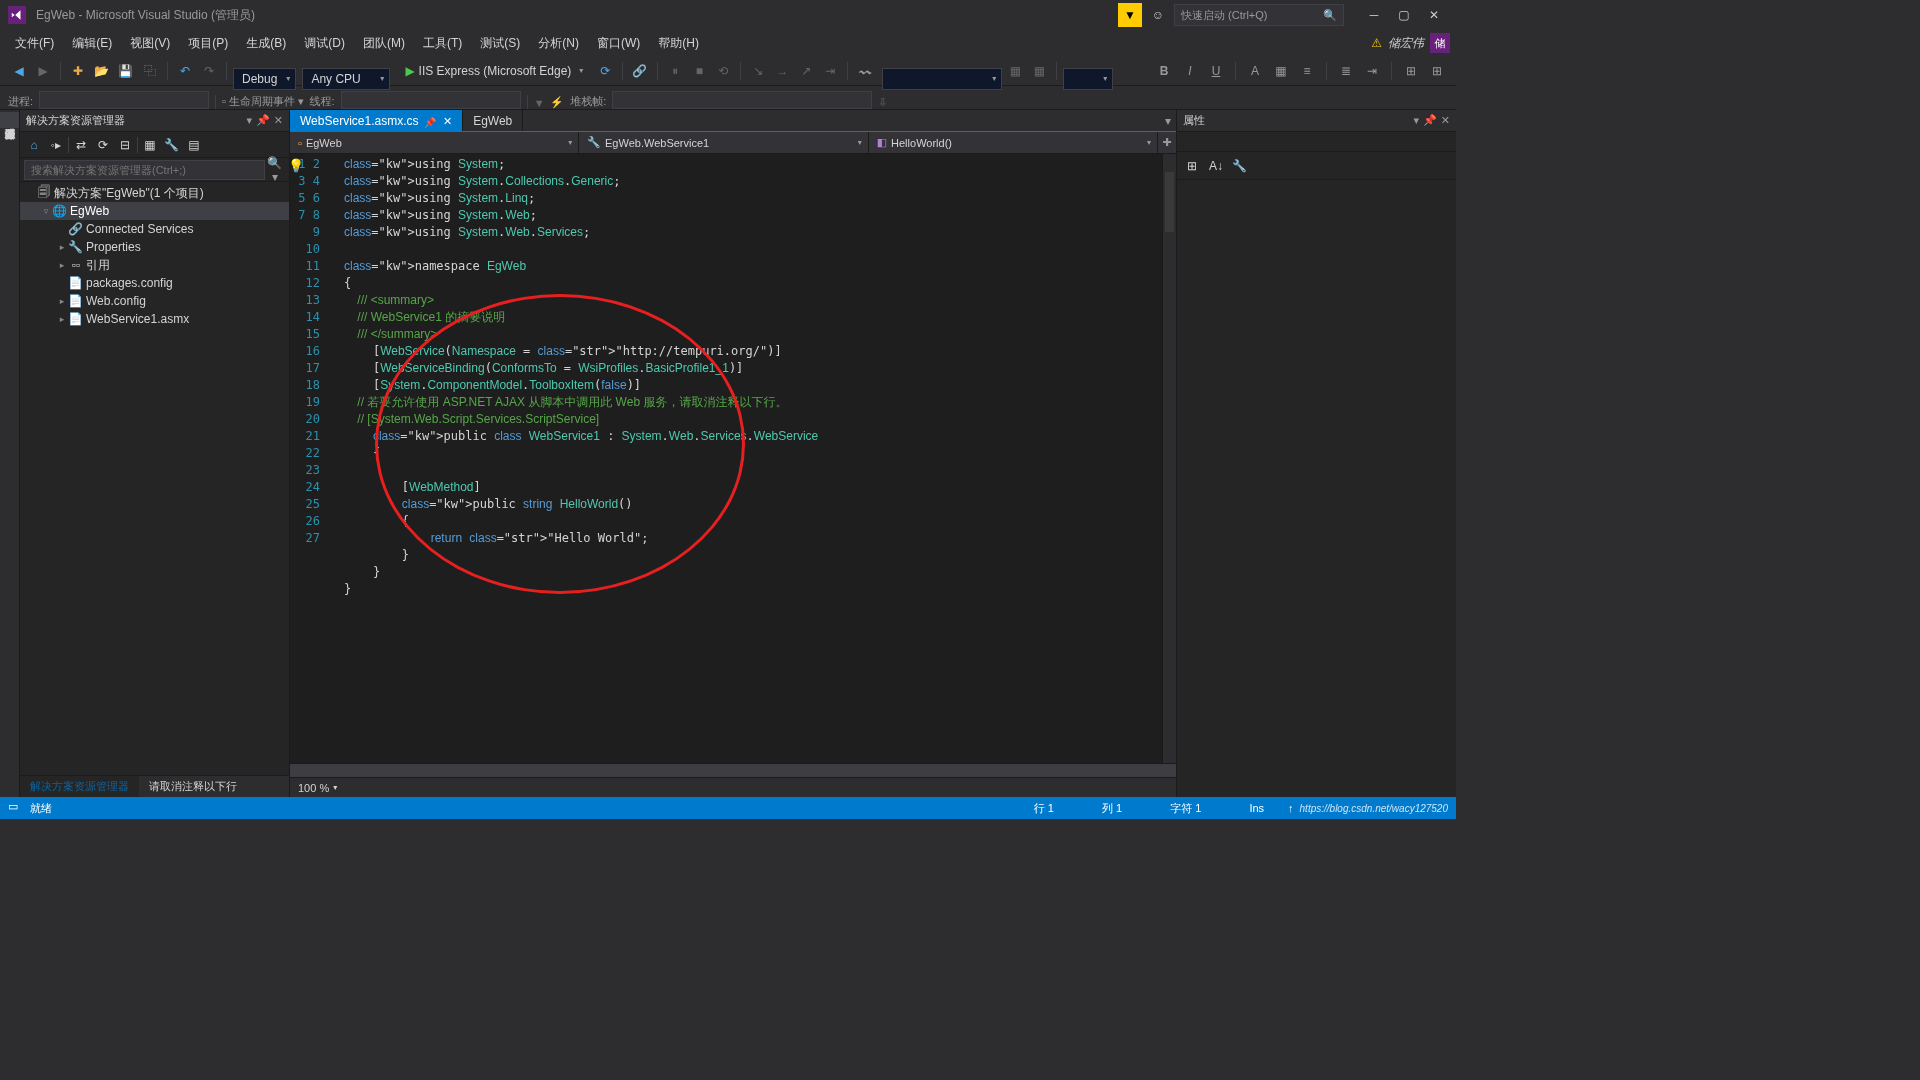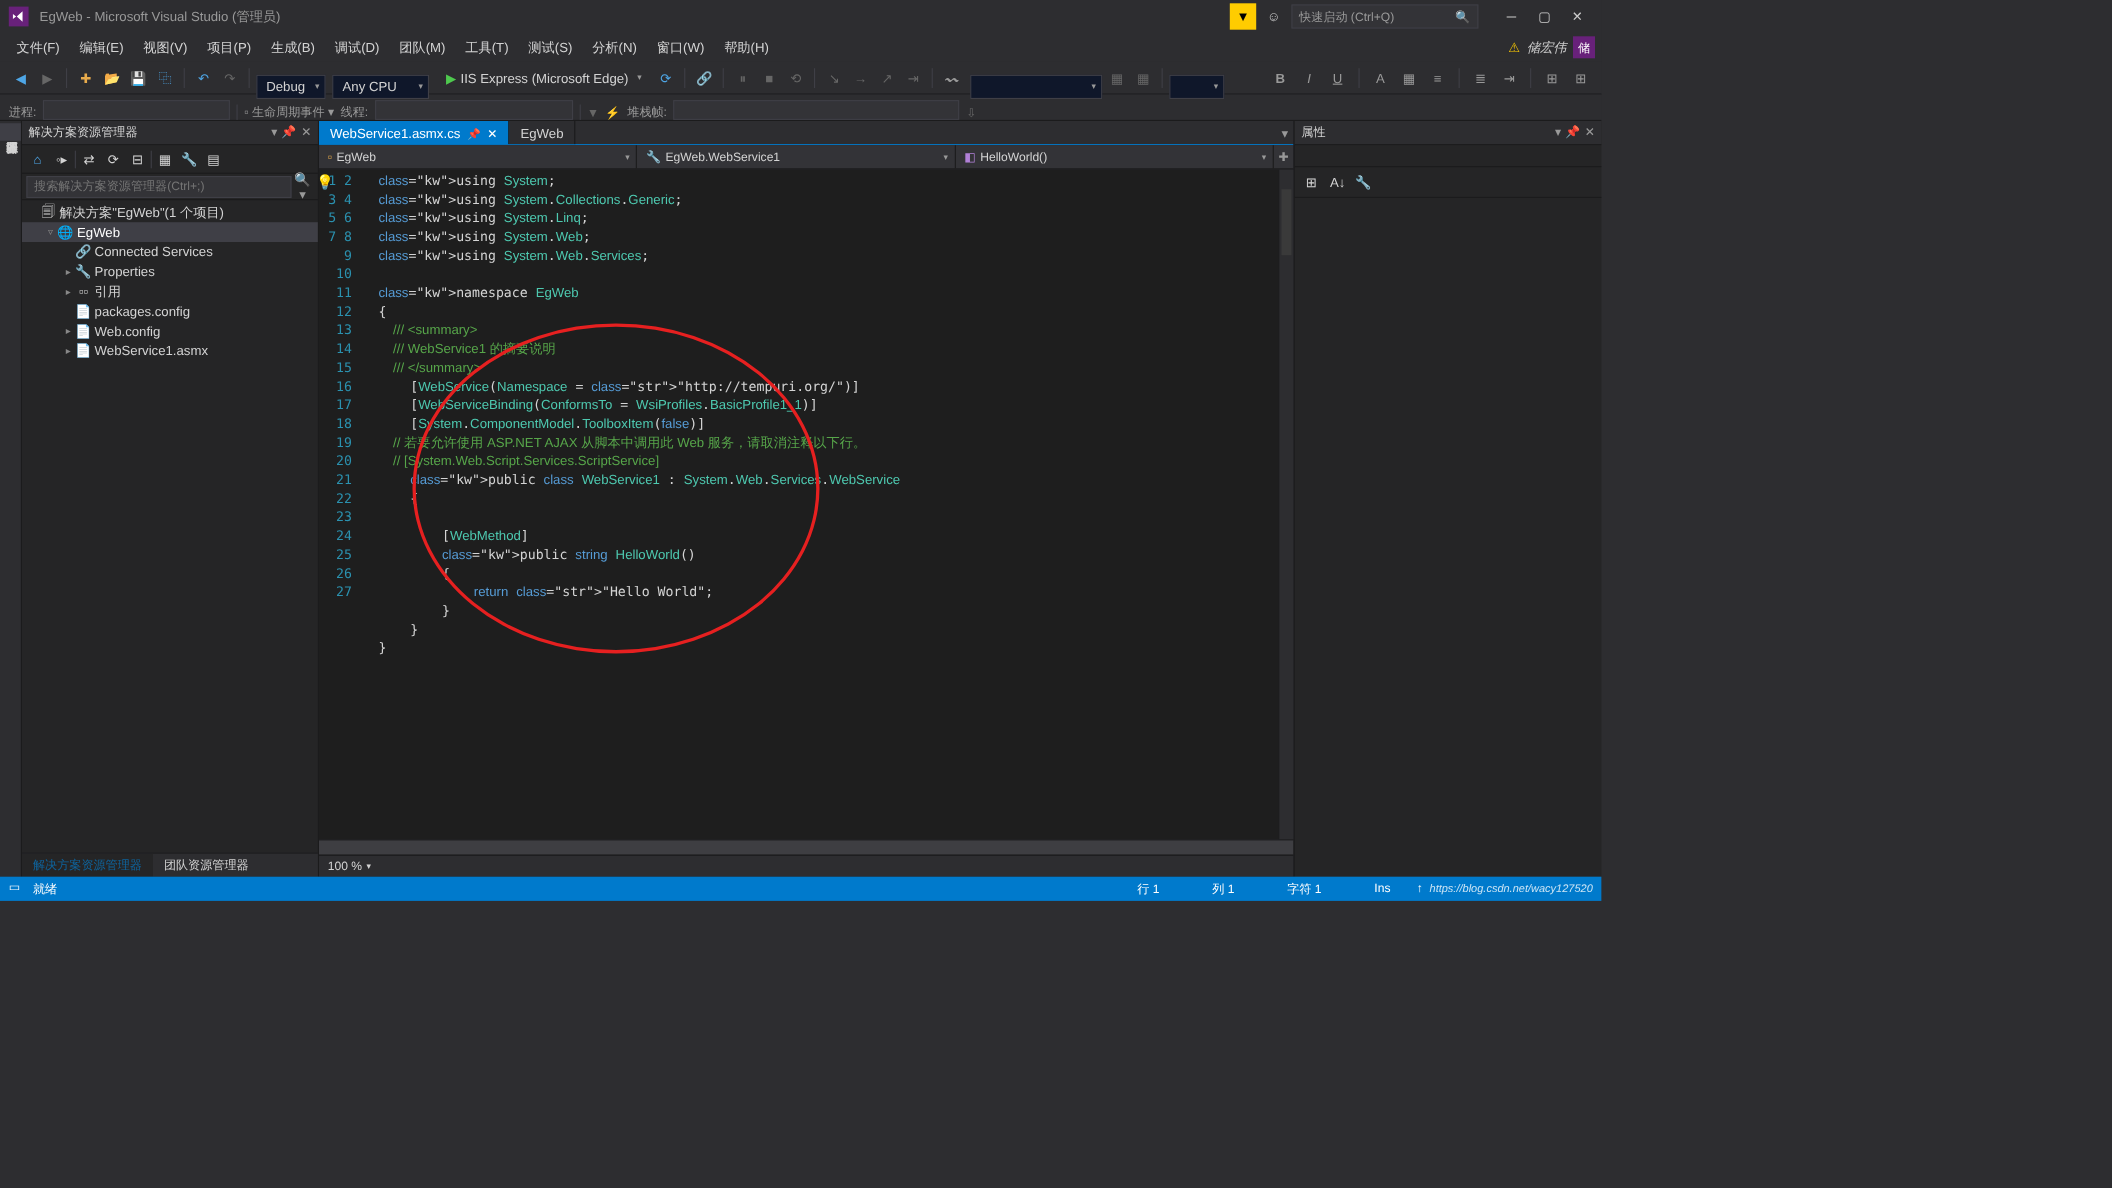--- a/index.html
+++ b/index.html
@@ -297,21 +297,21 @@
           <span>Web.config</span>
         </div>
         <div class="tree-item" style="padding-left: 36px;">
           <span class="arrow">▸</span>
           <span class="ticon">📄</span>
           <span>WebService1.asmx</span>
         </div>
       </div>
     <div class="panel-bottom-tabs">
       <div class="tab active">解决方案资源管理器</div>
-      <div class="tab">团队资源管理器</div>
+      <div class="tab">请取消注释以下行</div>
     </div>
   </div>
 
   <div class="editor-area">
     <div class="doc-tabs">
       <div class="doc-tab active">
         <span>WebService1.asmx.cs</span>
         <span class="pin">📌</span>
         <span class="close">✕</span>
       </div>

